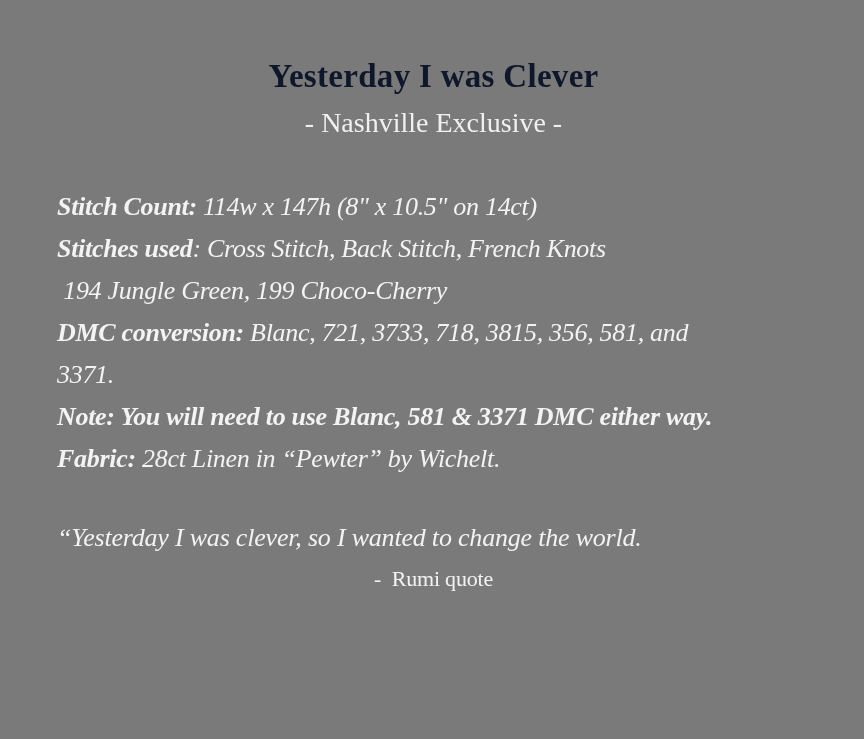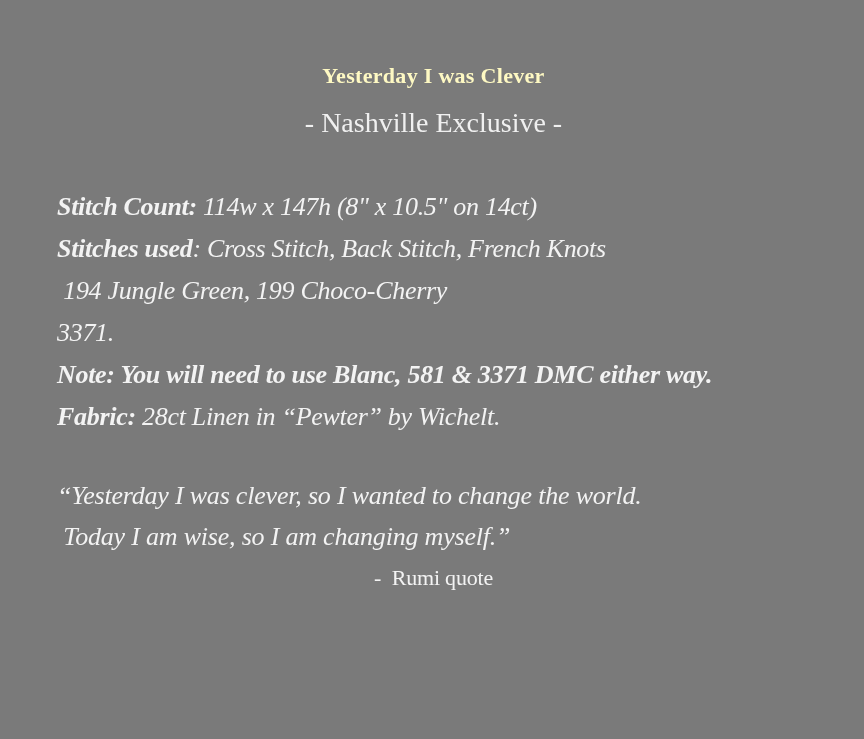--- a/index.html
+++ b/index.html
@@ -17,24 +17,24 @@
   .page {
     box-sizing: border-box;
     width: 864px;
     height: 739px;
     padding: 58px 54px 0 57px;
   }
   .header {
     text-align: center;
   }
   .title {
-    font-size: 22px;
+    font-size: 33px;
     font-weight: bold;
     letter-spacing: 0.3px;
-    color: #fef9c3;
+    color: #0f172a;
     line-height: 36px;
   }
   .subtitle {
     font-size: 28px;
     font-weight: normal;
     margin-top: 11px;
     color: #f0f0f0;
     line-height: 36px;
   }
   .details {
@@ -80,24 +80,24 @@
 
   <div class="header">
     <div class="title">Yesterday I was Clever</div>
     <div class="subtitle">- Nashville Exclusive -</div>
   </div>
 
   <div class="details">
     <p class="line"><span class="label">Stitch Count:</span><span class="value"> 114w x 147h (8" x 10.5" on 14ct)</span></p>
     <p class="line"><span class="label">Stitches used</span><span class="value">: Cross Stitch, Back Stitch, French Knots</span></p>
     <p class="line"><span class="label"></span><span class="value"> 194 Jungle Green, 199 Choco-Cherry</span></p>
+    <p class="line"><span class="label">DMC conversion:</span><span class="value"> Blanc, 721, 3733, 718, 3815, 356, 581, and</span></p>
     <p class="line"><span class="label"></span><span class="value">3371.</span></p>
     <p class="line"><span class="label">Note: You will need to use Blanc, 581 &amp; 3371 DMC either way.</span><span class="value"></span></p>
     <p class="line"><span class="label">Fabric:</span><span class="value"> 28ct Linen in “Pewter” by Wichelt.</span></p>
   </div>
 
   <div class="quote">
     <p>“Yesterday I was clever, so I wanted to change the world.</p>
-    <p> Today I am wise, so I am changing myself.”</p>
     <p class="attribution">-  Rumi quote</p>
   </div>
 
 </div>
 
 </body></html>

